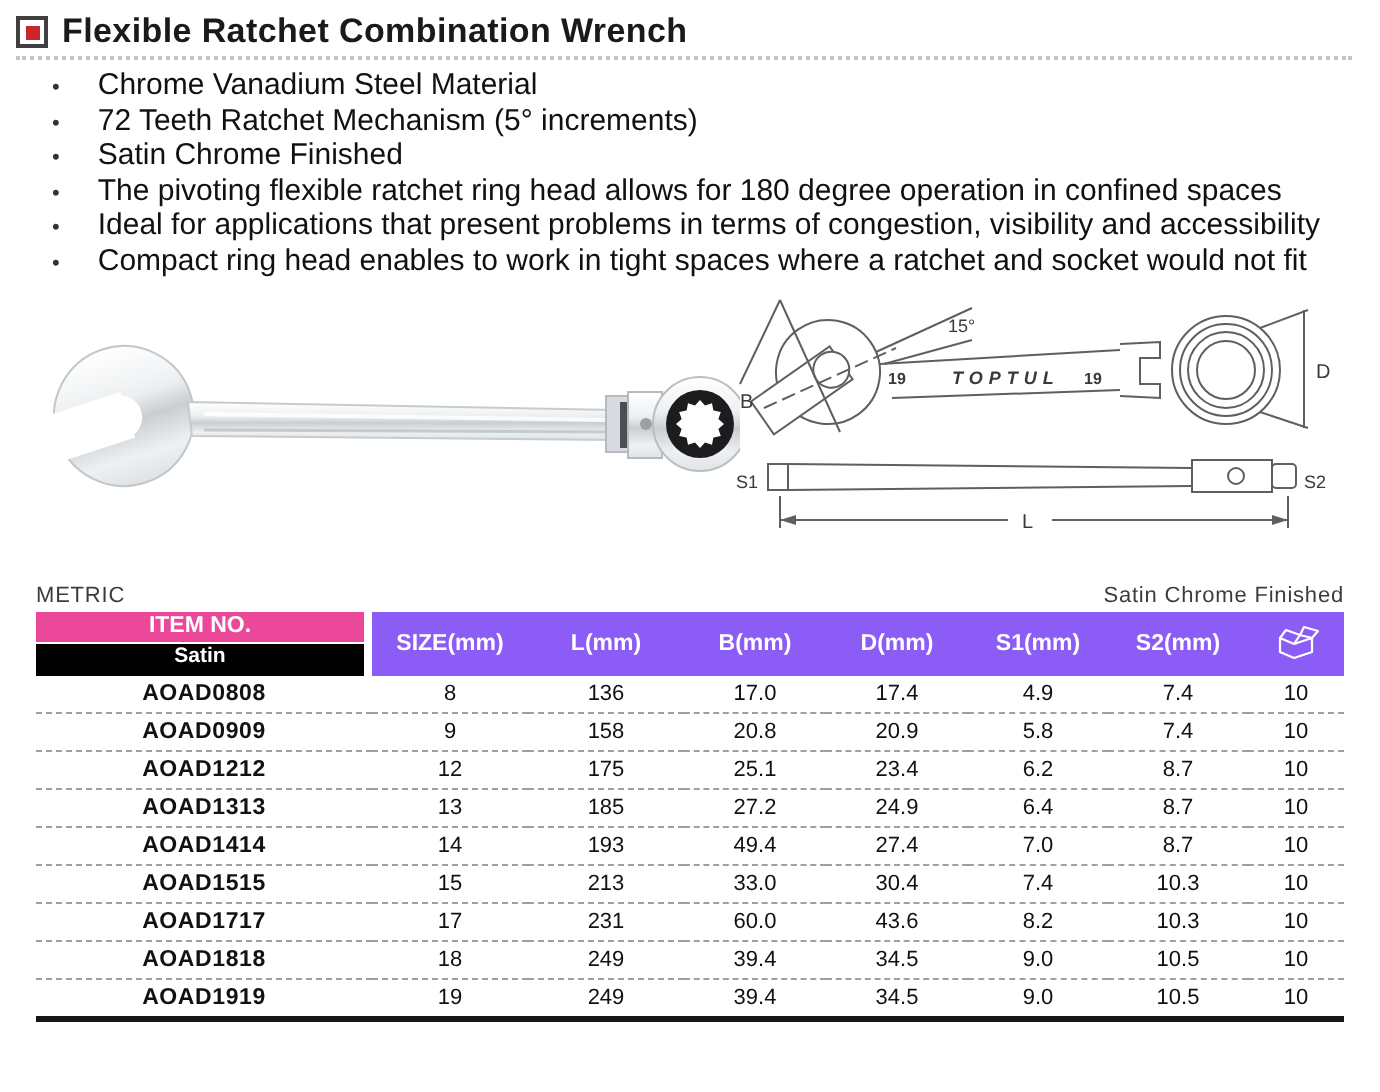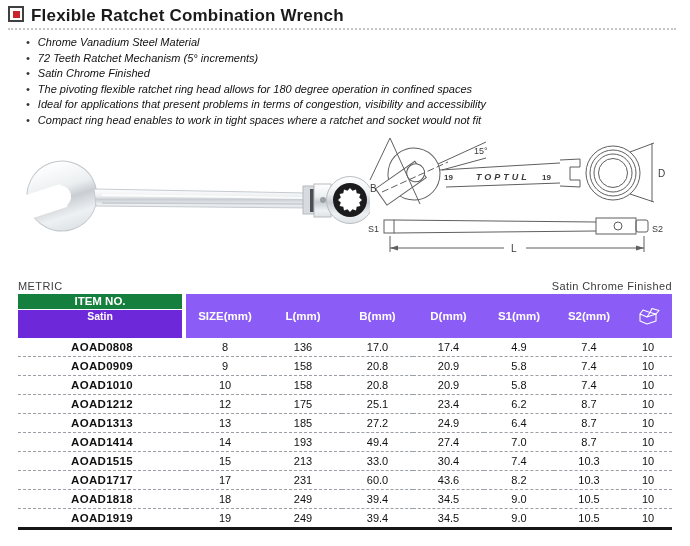--- a/index.html
+++ b/index.html
@@ -4,34 +4,34 @@
 <style>
   html,body{margin:0;padding:0;}
   body{
     width:690px;height:546px;overflow:hidden;background:#ffffff;color:#1a1a1a;
     font-family:"Liberation Sans", sans-serif;
   }
   .page{position:relative;width:690px;height:546px;}
 
   
   .title-row{
-    display:flex;gap:7px;
+    display:flex;align-items:center;gap:7px;
     margin:6px 14px 0 8px;padding-bottom:2px;
     border-bottom:2px dotted #c6c6c6;
   }
   .title-icon{
     width:12px;height:12px;border:2px solid #3f3f3f;background:#fff;
     display:flex;align-items:center;justify-content:center;flex:0 0 auto;
   }
   .title-icon-inner{width:7px;height:7px;background:#c9252c;}
   h1.page-title{margin:0;font-size:17px;font-weight:bold;letter-spacing:.2px;}
 
   
   .features{margin:5px 0 0 26px;}
-  .feature{display:flex;gap:8px;font-size:11px;line-height:15.5px;color:#111;font-style:italic;}
+  .feature{display:flex;gap:19px;font-size:15px;line-height:15.5px;color:#111;}
   .feature .b::before{content:"•";font-size:11px;color:#333;}
 
   
   .product-area{position:relative;height:152px;}
   .photo{position:absolute;left:10px;top:16px;}
   .drawing{position:absolute;left:368px;top:2px;}
   .tline{stroke:#5f5f5f;stroke-width:1;fill:none;}
   .ttext{fill:#3a3a3a;font-family:"Liberation Sans",sans-serif;}
 
   
@@ -41,26 +41,26 @@
   }
 
   
   table.spec{
     border-collapse:collapse;table-layout:fixed;width:654px;margin:2px 0 0 18px;
     border-bottom:3px solid #161616;
   }
   table.spec th,table.spec td{padding:0;}
   th.hdr-item{vertical-align:top;}
   .bar-black{
-    background:#15803d;color:#fff;font-weight:bold;font-size:11.5px;
+    background:#ec4899;color:#fff;font-weight:bold;font-size:11.5px;
     text-align:center;height:15px;line-height:15px;margin-right:4px;
   }
   .bar-gray{
-    background:#6d28d9;color:#fff;font-weight:bold;font-size:10.5px;
-    text-align:center;height:28px;line-height:12px;margin:1px 4px 0 0;
+    background:#000000;color:#fff;font-weight:bold;font-size:10.5px;
+    text-align:center;height:16px;line-height:12px;margin:1px 4px 0 0;
   }
   th.col{
     background:#8b5cf6;color:#fff;font-size:11.5px;font-weight:bold;
     height:28px;text-align:center;
   }
   tbody td{
     font-size:11px;height:18px;text-align:center;color:#111;vertical-align:middle;
   }
   tbody td.item{font-weight:bold;font-size:11.5px;letter-spacing:.3px;}
   tbody tr + tr td{border-top:1px dashed #9aa0a5;}
@@ -265,30 +265,20 @@
       <td class="item">AOAD0909</td>
       <td>9</td>
       <td>158</td>
       <td>20.8</td>
       <td>20.9</td>
       <td>5.8</td>
       <td>7.4</td>
       <td>10</td>
     </tr>
         <tr>
-      <td class="item">AOAD1010</td>
-      <td>10</td>
-      <td>158</td>
-      <td>20.8</td>
-      <td>20.9</td>
-      <td>5.8</td>
-      <td>7.4</td>
-      <td>10</td>
-    </tr>
-        <tr>
       <td class="item">AOAD1212</td>
       <td>12</td>
       <td>175</td>
       <td>25.1</td>
       <td>23.4</td>
       <td>6.2</td>
       <td>8.7</td>
       <td>10</td>
     </tr>
         <tr>

